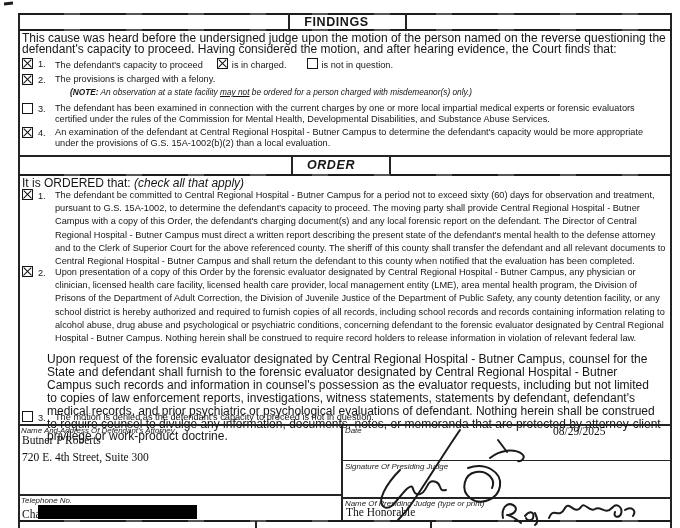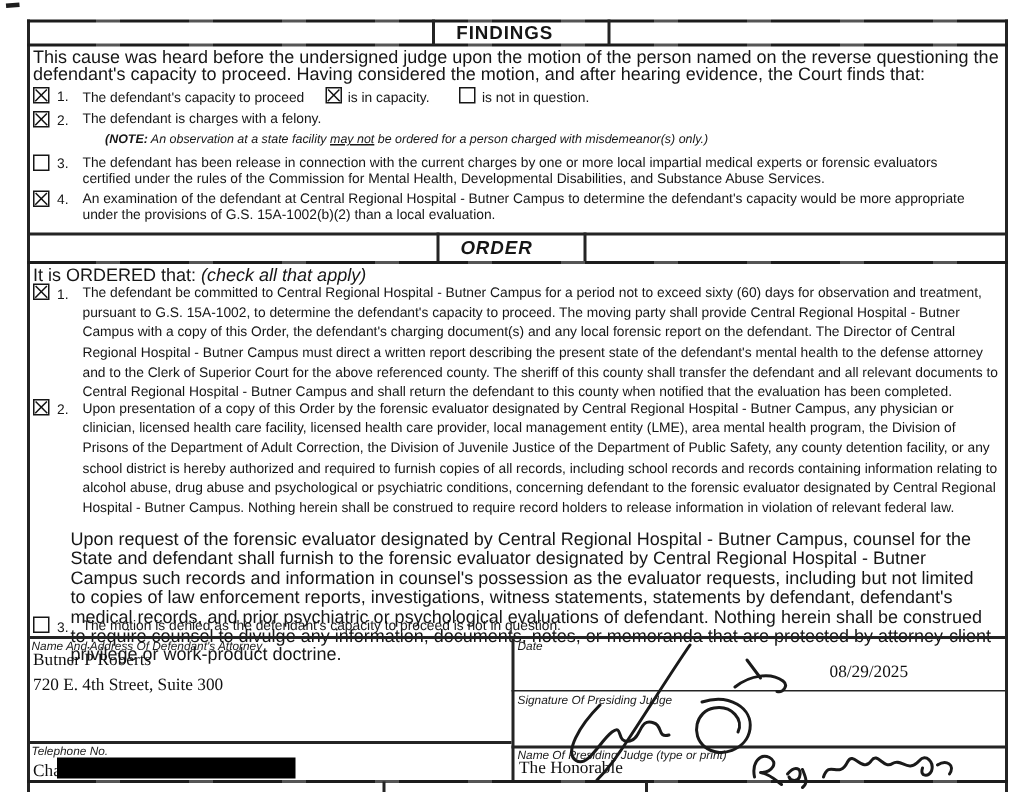--- a/index.html
+++ b/index.html
@@ -49,38 +49,38 @@
   <div class="vline" style="left:288px;top:13px;height:17px;width:2px;"></div>
   <div class="vline" style="left:405px;top:13px;height:17px;width:2px;"></div>
   <div class="hdr-title" style="left:290px;top:15px;width:93px;">FINDINGS</div>
 
   <div class="txtblock" style="left:22px;top:33px;width:646px;">This cause was heard before the undersigned judge upon the motion of the person named on the reverse questioning the defendant's capacity to proceed. Having considered the motion, and after hearing evidence, the Court finds that:</div>
 
   <div class="item" style="top:58px;">
     <span class="cb checked"></span>
     <span class="num">1.</span>
     <div class="txt">
-      <span>The defendant's capacity to proceed</span><span class="cb inline-gap1 checked"></span><span>is in capacity.</span><span class="cb inline-gap2"></span><span>is not in question.</span>
+      <span>The defendant's capacity to proceed</span><span class="cb inline-gap1 checked"></span><span>is in charged.</span><span class="cb inline-gap2"></span><span>is not in question.</span>
     </div>
   </div>
 
   <div class="item" style="top:74px;">
     <span class="cb checked"></span>
     <span class="num">2.</span>
-    <div class="txt">The defendant is charges with a felony.</div>
+    <div class="txt">The provisions is charged with a felony.</div>
   </div>
 
   <div class="txtblock note" style="left:47px;top:87px;width:600px;">
     <b>(NOTE:</b><span> An observation at a state facility </span><u>may not</u><span> be ordered for a person charged with misdemeanor(s) only.)</span>
   </div>
 
   <div class="item" style="top:103px;">
     <span class="cb"></span>
     <span class="num">3.</span>
-    <div class="txt" style="width:600px;">The defendant has been release in connection with the current charges by one or more local impartial medical experts or forensic evaluators certified under the rules of the Commission for Mental Health, Developmental Disabilities, and Substance Abuse Services.</div>
+    <div class="txt" style="width:600px;">The defendant has been examined in connection with the current charges by one or more local impartial medical experts or forensic evaluators certified under the rules of the Commission for Mental Health, Developmental Disabilities, and Substance Abuse Services.</div>
   </div>
 
   <div class="item" style="top:127px;">
     <span class="cb checked"></span>
     <span class="num">4.</span>
     <div class="txt" style="width:600px;">An examination of the defendant at Central Regional Hospital - Butner Campus to determine the defendant's capacity would be more appropriate under the provisions of G.S. 15A-1002(b)(2) than a local evaluation.</div>
   </div>
 
   <div class="hline thin" style="left:18px;top:155px;width:654px;height:1.5px;"></div>
   <div class="hline thick" style="left:18px;top:174px;width:654px;"></div>
@@ -123,21 +123,21 @@
 
   <div class="cell-label" style="left:21px;top:426px;">Name And Address Of Defendant's Attorney</div>
   <div class="typed" style="left:22px;top:434px;">Butner P Roberts</div>
   <div class="typed" style="left:22px;top:451px;text-align:center;">720 E. 4th Street, Suite 300</div>
   <div class="typed" style="left:22px;top:468px;margin-top:40px;">Charlotte NC 28202</div>
 
   <div class="cell-label" style="left:21px;top:496px;">Telephone No.</div>
   <div class="redact" style="left:38px;top:505px;width:159px;height:14px;"></div>
 
   <div class="cell-label" style="left:345px;top:426px;">Date</div>
-  <div class="typed" style="left:533px;top:442px;padding-left:20px;">08/29/2025</div>
+  <div class="typed" style="left:533px;top:425px;padding-left:20px;">08/29/2025</div>
 
   <div class="cell-label" style="left:345px;top:462px;">Signature Of Presiding Judge</div>
 
   <div class="cell-label" style="left:345px;top:499px;">Name Of Presiding Judge (type or print)</div>
   <div class="typed" style="left:346px;top:506px;">The Honorable</div>
 
   <svg class="scrawl" style="left:372px;top:428px;" width="165" height="95" viewBox="0 0 165 95">
     <path d="M88,2 C74,22 52,58 40,75 C36,81 30,88 26,92"></path>
     <path d="M28,42 C14,56 4,74 12,79 C20,84 28,66 36,60 C44,54 38,68 48,66 C56,64 54,50 64,54 C70,56 66,64 74,62"></path>
     <path d="M96,40 C114,34 130,44 128,58 C126,72 108,78 98,70 C88,62 92,46 104,44 C116,42 124,52 120,60"></path>

